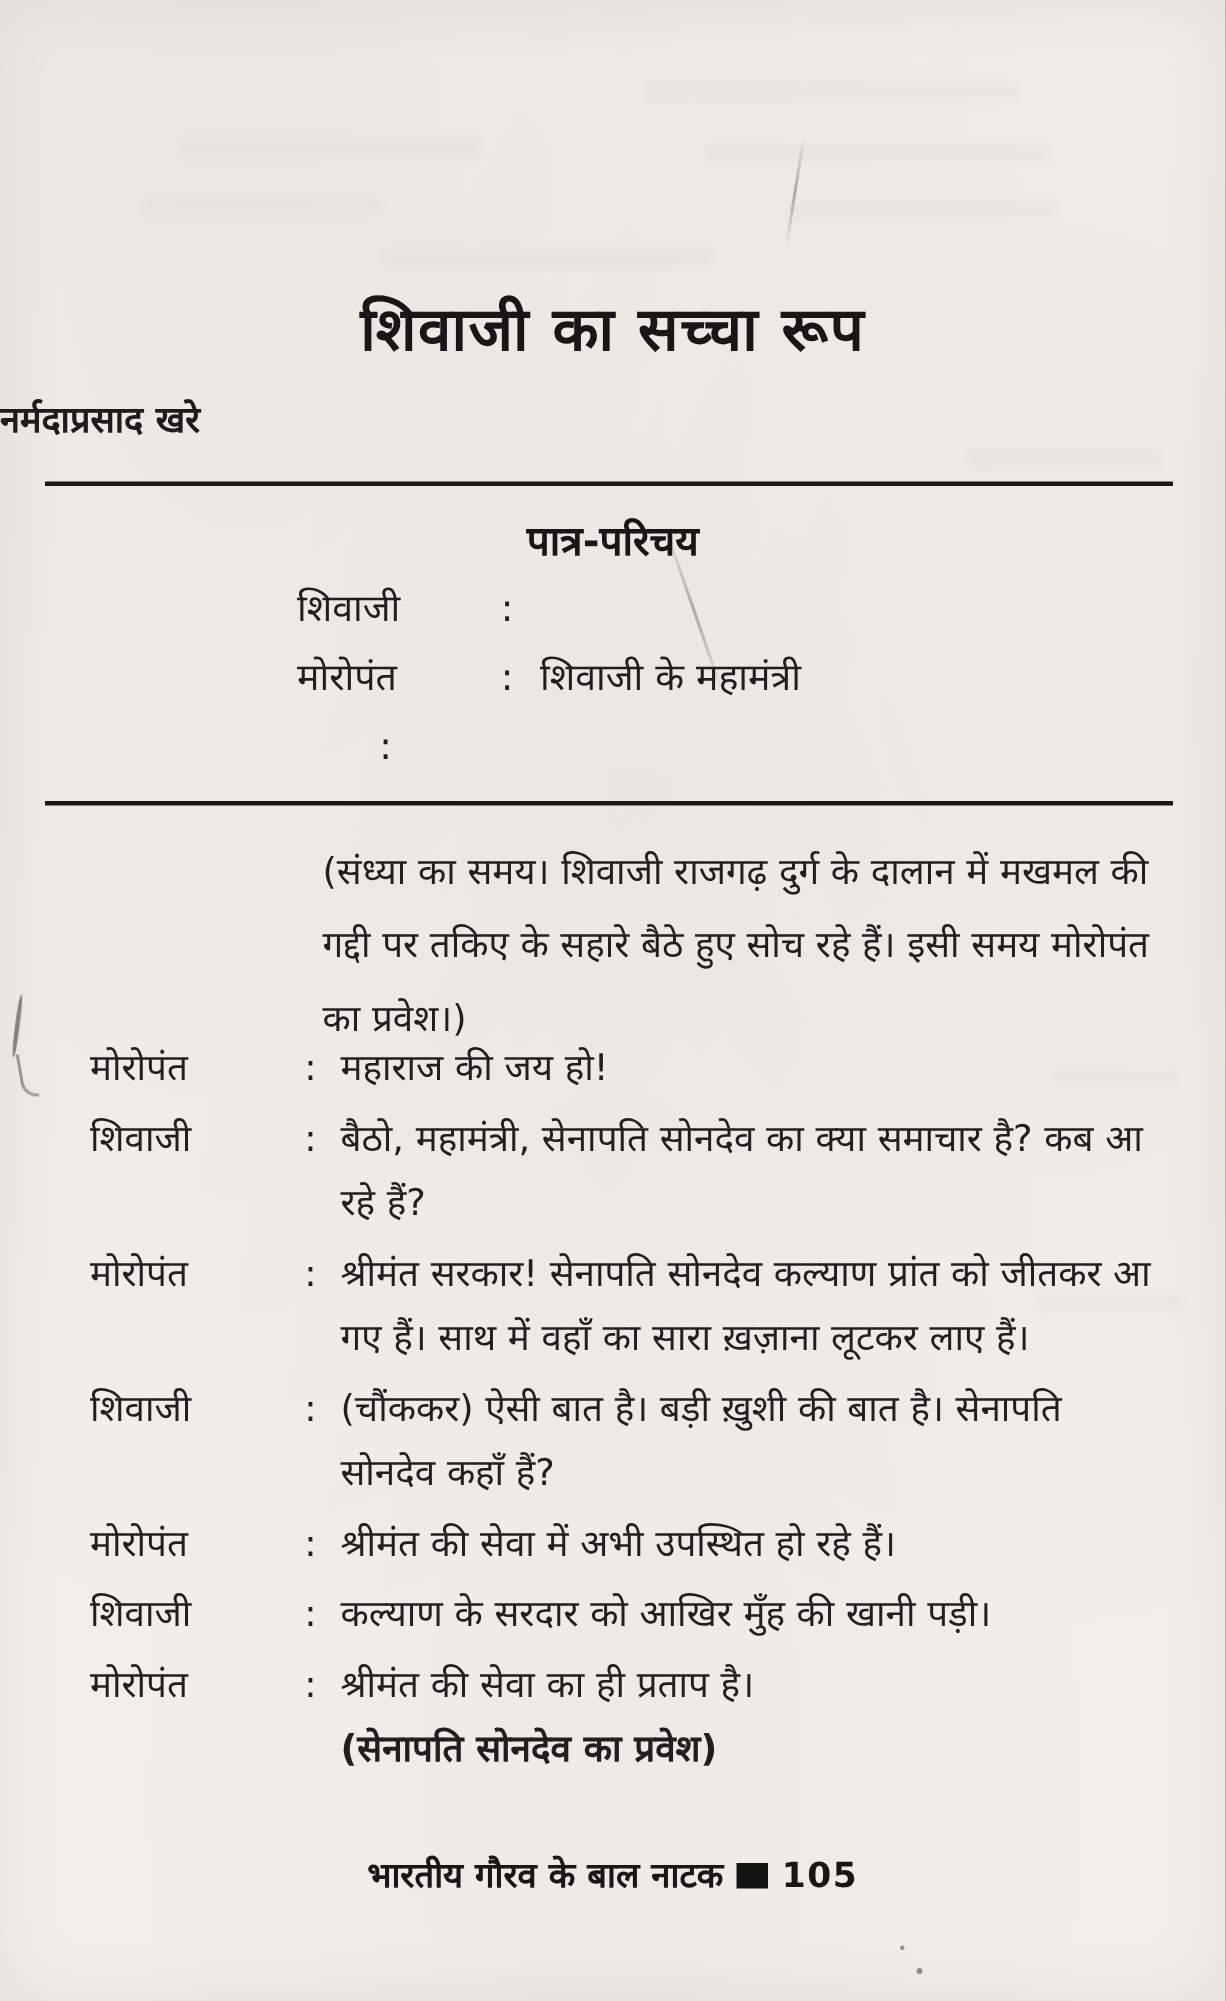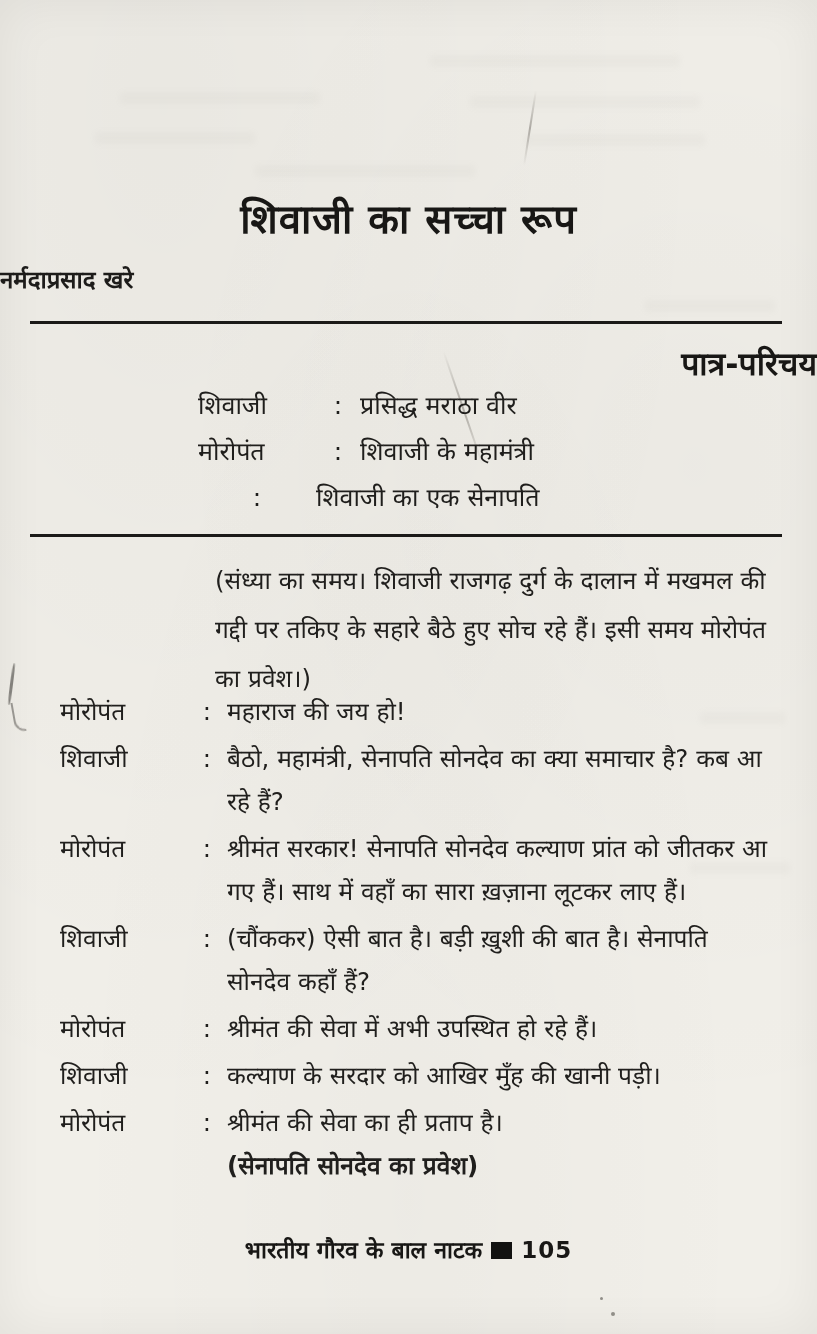--- a/index.html
+++ b/index.html
@@ -32,21 +32,21 @@
   .rule {
     position:absolute; left:30px; width:752px; height:3px;
     background:#1b1a18;
   }
   .rule-top { top:321px; }
   .rule-mid { top:534px; }
 
   
   .cast-heading {
     position:absolute; top:341px; left:0; right:0;
-    text-align:right; font-size:32px; font-weight:700; color:#181715;
+    text-align:center; font-size:27px; font-weight:700; color:#181715;
   }
   .cast-list { position:absolute; top:383px; left:198px; }
   .cast-row {
     display:grid; grid-template-columns:118px 44px auto;
     font-size:25px; line-height:46px; white-space:nowrap;
   }
   .cast-colon { text-align:center; }
 
   
   .stage-direction {
@@ -125,30 +125,28 @@
   <div class="title">शिवाजी का सच्चा रूप</div>
   <div class="author">नर्मदाप्रसाद खरे</div>
 
   <div class="rule rule-top"></div>
 
   <div class="cast-heading">पात्र-परिचय</div>
   <div class="cast-list">
     <div class="cast-row">
       <span class="cast-name">शिवाजी</span>
       <span class="cast-colon">:</span>
-      <span class="cast-desc">प्रसिद्ध मराठा वीर</span>
     </div>
     <div class="cast-row">
       <span class="cast-name">मोरोपंत</span>
       <span class="cast-colon">:</span>
       <span class="cast-desc">शिवाजी के महामंत्री</span>
     </div>
     <div class="cast-row">
       <span class="cast-colon">:</span>
-      <span class="cast-desc">शिवाजी का एक सेनापति</span>
     </div>
   </div>
 
   <div class="rule rule-mid"></div>
 
   <div class="stage-direction">(संध्या का समय। शिवाजी राजगढ़ दुर्ग के दालान में मखमल की गद्दी पर तकिए के सहारे बैठे हुए सोच रहे हैं। इसी समय मोरोपंत का प्रवेश।)</div>
 
   <div class="dialogues">
 
     <div class="dialogue">

